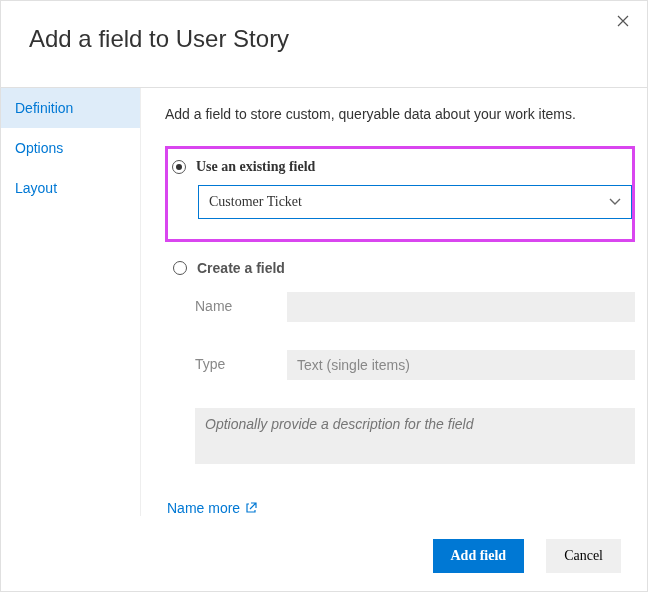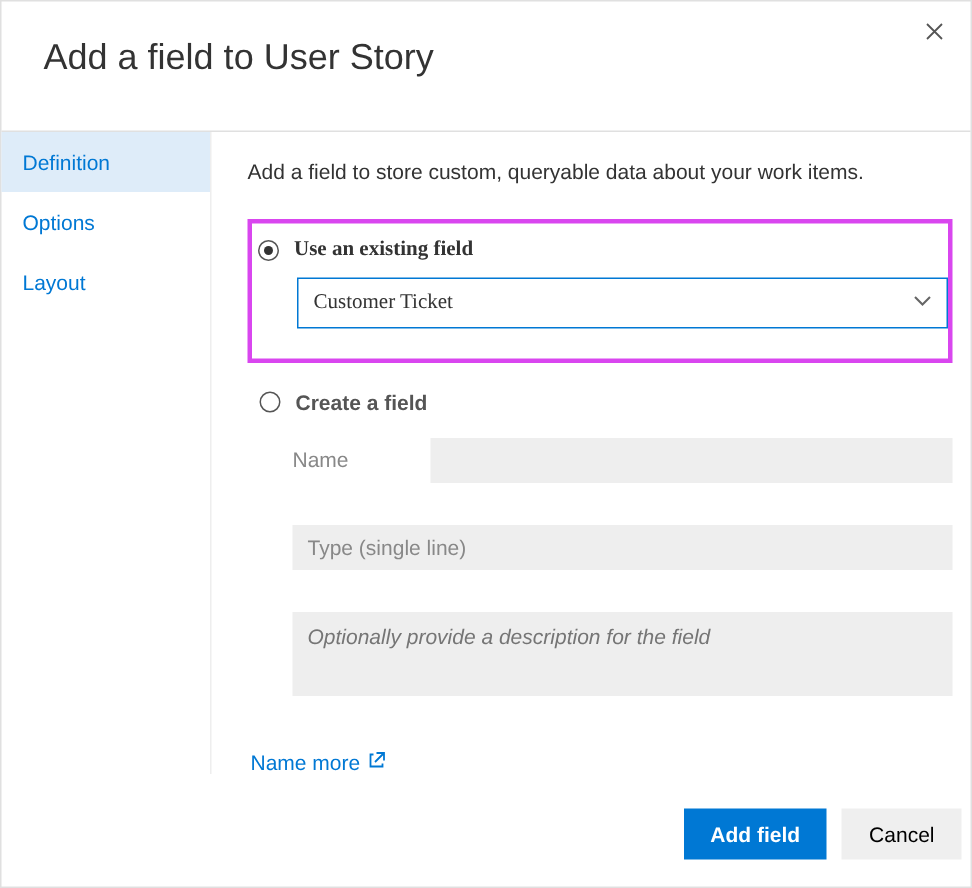--- a/index.html
+++ b/index.html
@@ -163,23 +163,24 @@
     display: inline-flex;
     align-items: center;
     gap: 6px;
   }
   .ext-icon {
     font-size: 11px;
   }
   .footer {
     position: absolute;
     bottom: 18px;
-    right: 6px;
-    display: flex;
-    gap: 10px;
+    right: 26px;
+    display: flex;
+    gap: 22px;
+    font-family: Liberation Serif, serif;
   }
   .btn {
     height: 34px;
     padding: 0 18px;
     display: flex;
     align-items: center;
     justify-content: center;
     cursor: pointer;
     font-size: 14px;
     border: none;
@@ -237,21 +238,22 @@
         <div class="radio"></div>
         <div class="radio-label muted">Create a field</div>
       </div>
 
       <div class="form-row">
         <div class="form-label">Name</div>
         <input class="text-input" disabled="" style="">
       </div>
 
       <div class="form-row" style="margin-top:28px">
-        <div class="type-display">Type (single line)</div>
+        <div class="form-label">Type</div>
+        <div class="type-display">Text (single items)</div>
       </div>
 
       <div class="form-row" style="margin-top:28px">
         <textarea class="textarea" disabled="" placeholder="Optionally provide a description for the field" style=""></textarea>
       </div>
 
       <div class="learn-more">
         <span>Name more</span>
         <span class="ext-icon">
           <svg width="11" height="11" viewBox="0 0 11 11">

